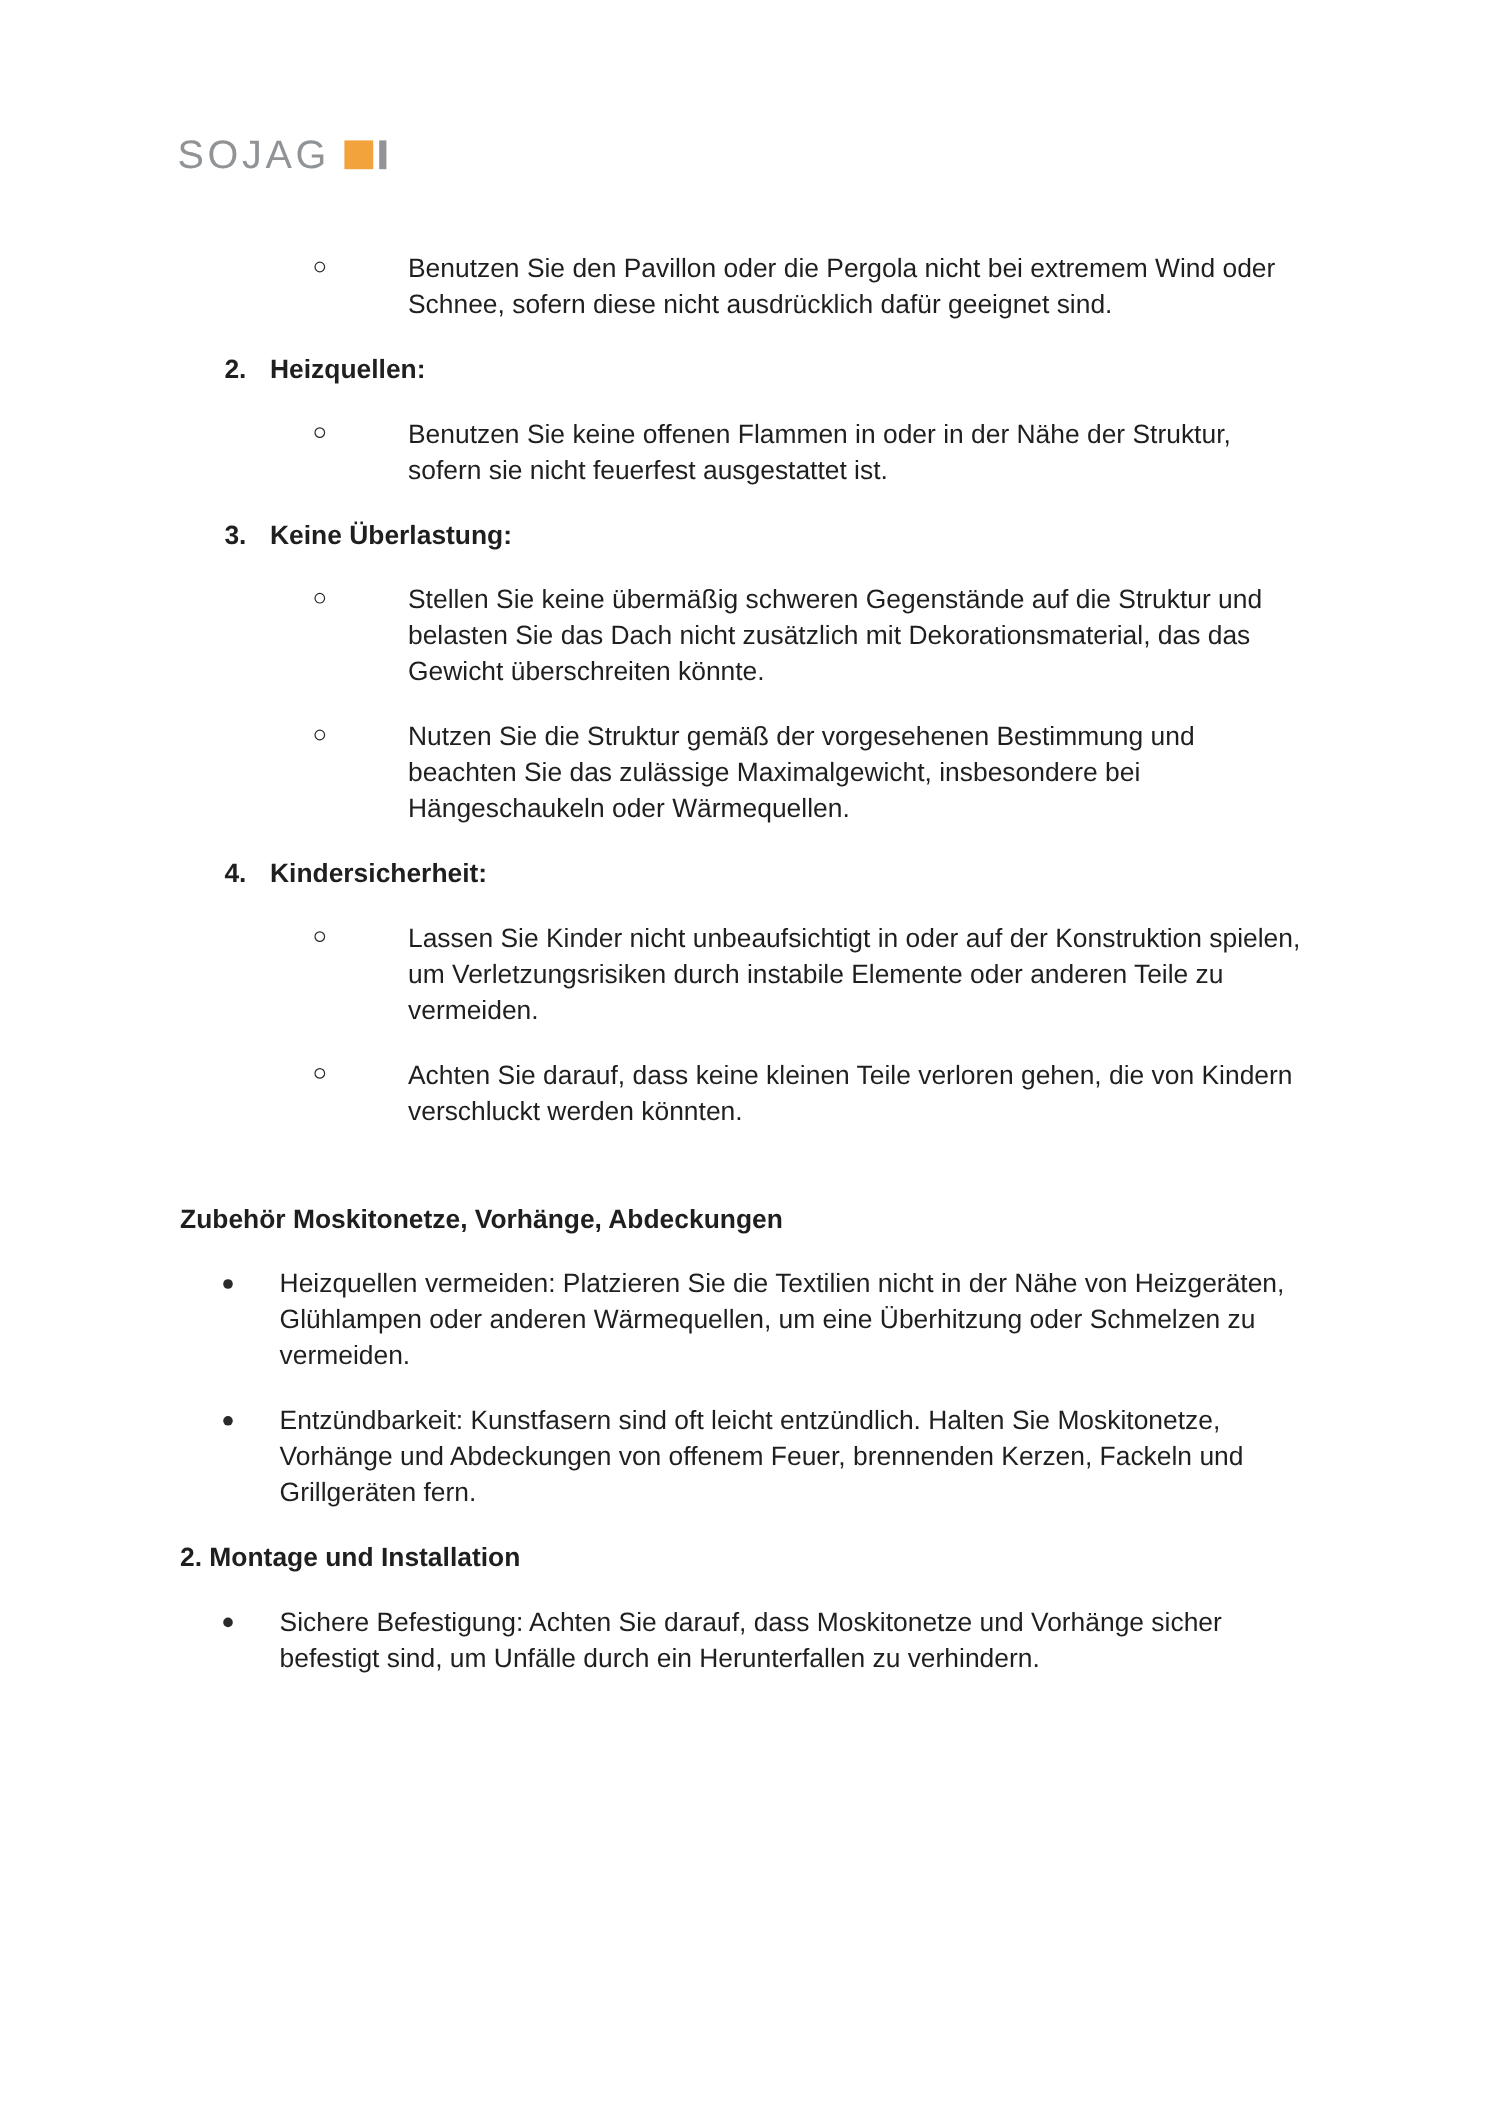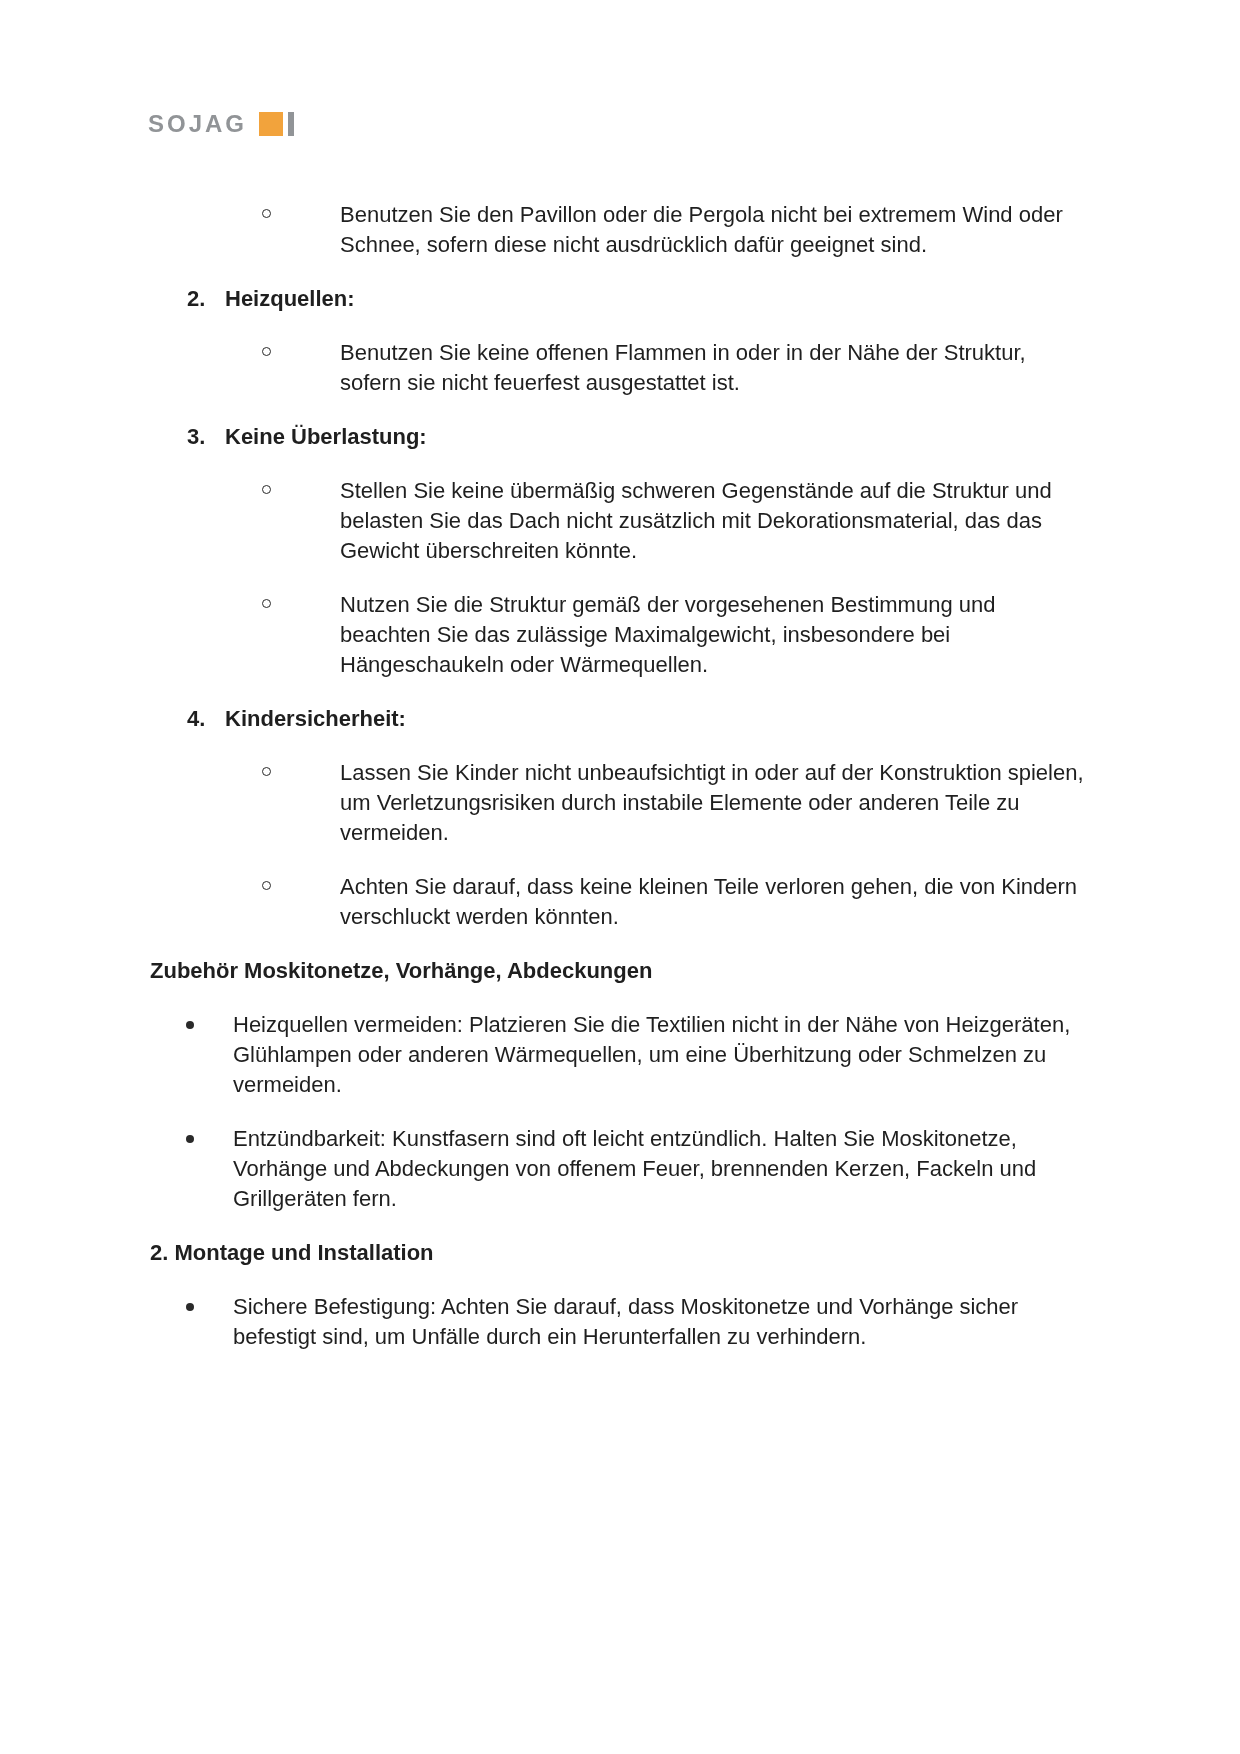--- a/index.html
+++ b/index.html
@@ -13,22 +13,22 @@
     font-size: 22px;
     line-height: 30px;
     overflow: hidden;
     box-sizing: border-box;
     padding: 0 150px;
   }
 
   
   .logo { display: flex; align-items: center; padding-top: 112px; margin-left: -2px; }
   .logo-text {
-    font-size: 24px;
-    font-weight: 700;
+    font-size: 33px;
+    font-weight: 400;
     letter-spacing: 3px;
     color: #919497;
     line-height: 1;
   }
   .logo-square { width: 24px; height: 24px; margin-left: 12px; }
   .logo-bar { width: 6px; height: 24px; background: #919497; margin-left: 5px; }
 
   .content { margin-top: 64px; }
 
   
@@ -44,21 +44,21 @@
     border-width: 1.5px;
   }
   .o-text { width: 795px; margin-left: 44px; }
 
   
   .num-row { display: flex; margin: 0 0 24px 37px; font-weight: 700; }
   .num { flex: 0 0 38px; }
 
   
   .section-heading { font-weight: 700; margin: 0 0 24px 0; }
-  .section-heading.spaced { margin-top: 24px; }
+  .section-heading.spaced { margin-top: 60px; }
 
   
   .disc-row { display: flex; margin: 0 0 24px 36px; }
   .disc-marker { flex: 0 0 47px; }
   .disc-dot {
     display: block;
     width: 8px; height: 8px;
     background: #2a2a2a;
     border-radius: 50%;
     margin-top: 11px;

